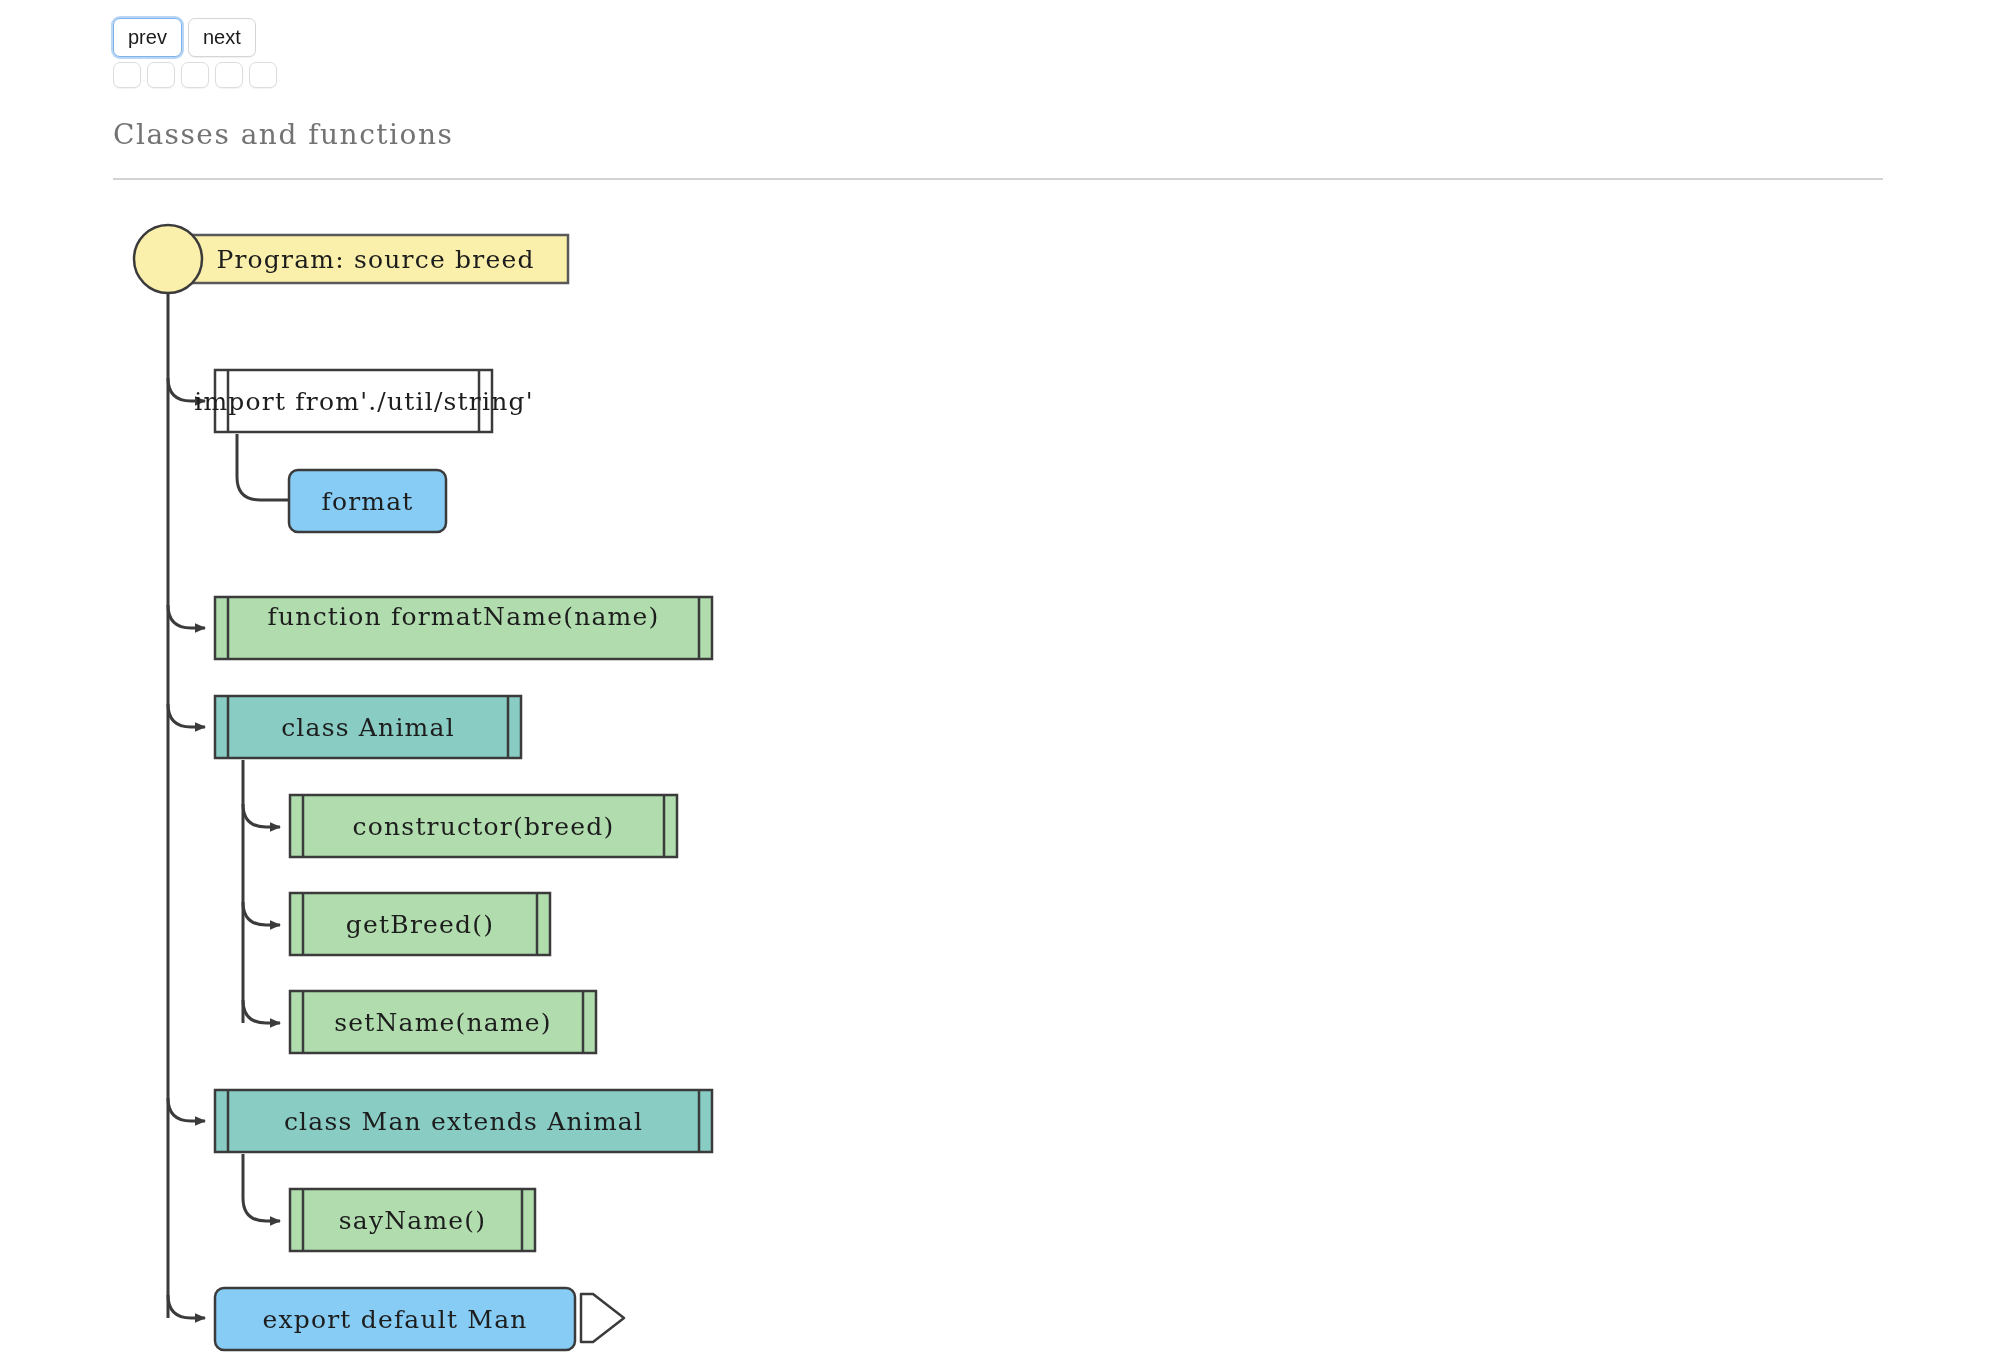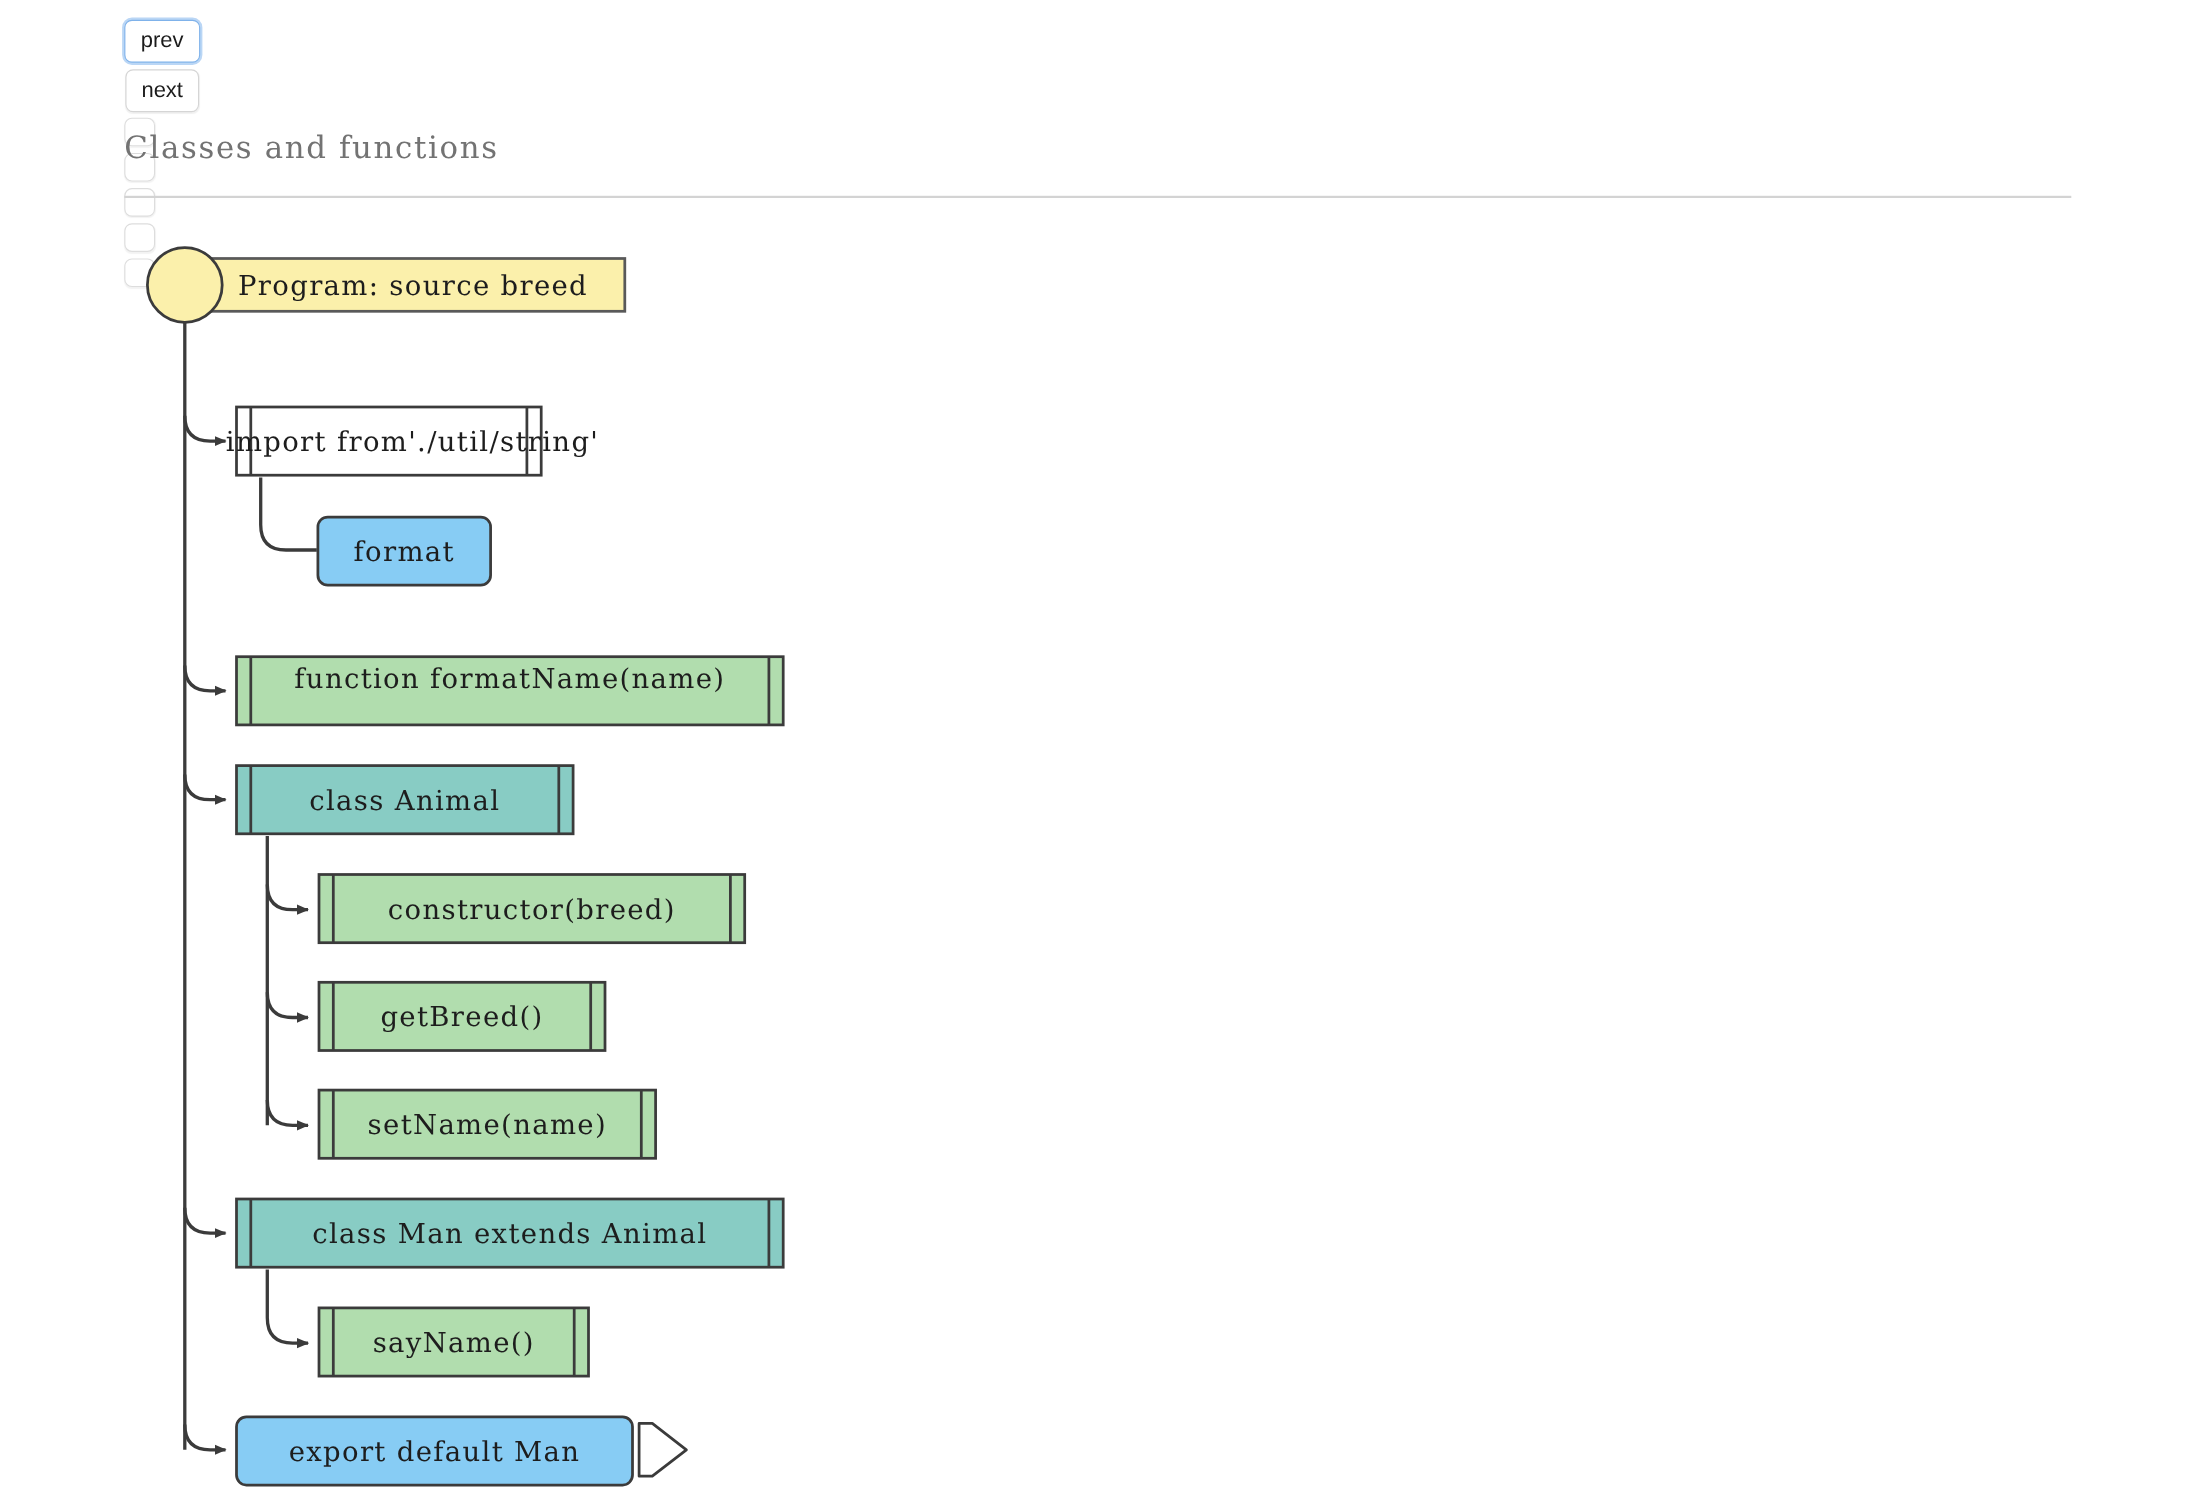--- a/index.html
+++ b/index.html
@@ -22,21 +22,20 @@
     top: 18px;
     display: flex;
     flex-direction: column;
     gap: 5px;
     align-items: flex-start;
   }
   .nav-row {
     display: flex;
     gap: 6px;
     align-items: center;
-    flex-direction: column;
   }
   .nav-btn {
     font-family: "Liberation Sans", sans-serif;
     font-size: 20px;
     line-height: 1;
     color: #1b1b1b;
     background: #ffffff;
     border: 1px solid #d5d5d5;
     border-radius: 7px;
     padding: 8px 14px 9px 14px;
@@ -217,21 +216,21 @@
 
   <g>
     <path d="M581,1294 L593,1294 L624,1318 L593,1342 L581,1342 Z" fill="#ffffff" stroke="#3b3b3b" stroke-width="2.5" stroke-linejoin="round"></path>
     <rect x="215" y="1288" width="360" height="62" rx="9" ry="9" fill="#87ccf4" stroke="#3b3b3b" stroke-width="2.5"></rect>
   </g>
 </svg>
 </div>
 
 <div class="node" style="left:183px; top:235px; width:385px; height:48px;">Program: source breed</div>
 
-<div class="node" style="left:228px; top:370px; width:272px; height:62px;margin-left:11px;">import from'./util/string'</div>
+<div class="node" style="left:228px; top:370px; width:272px; height:62px;">import from'./util/string'</div>
 
 <div class="node" style="left:289px; top:470px; width:157px; height:62px;">format</div>
 
 <div class="node" style="left:228px; top:585px; width:471px; height:62px;">function formatName(name)</div>
 
 <div class="node" style="left:228px; top:696px; width:280px; height:62px;">class Animal</div>
 
 <div class="node" style="left:303px; top:795px; width:361px; height:62px;">constructor(breed)</div>
 
 <div class="node" style="left:303px; top:893px; width:234px; height:62px;">getBreed()</div>

